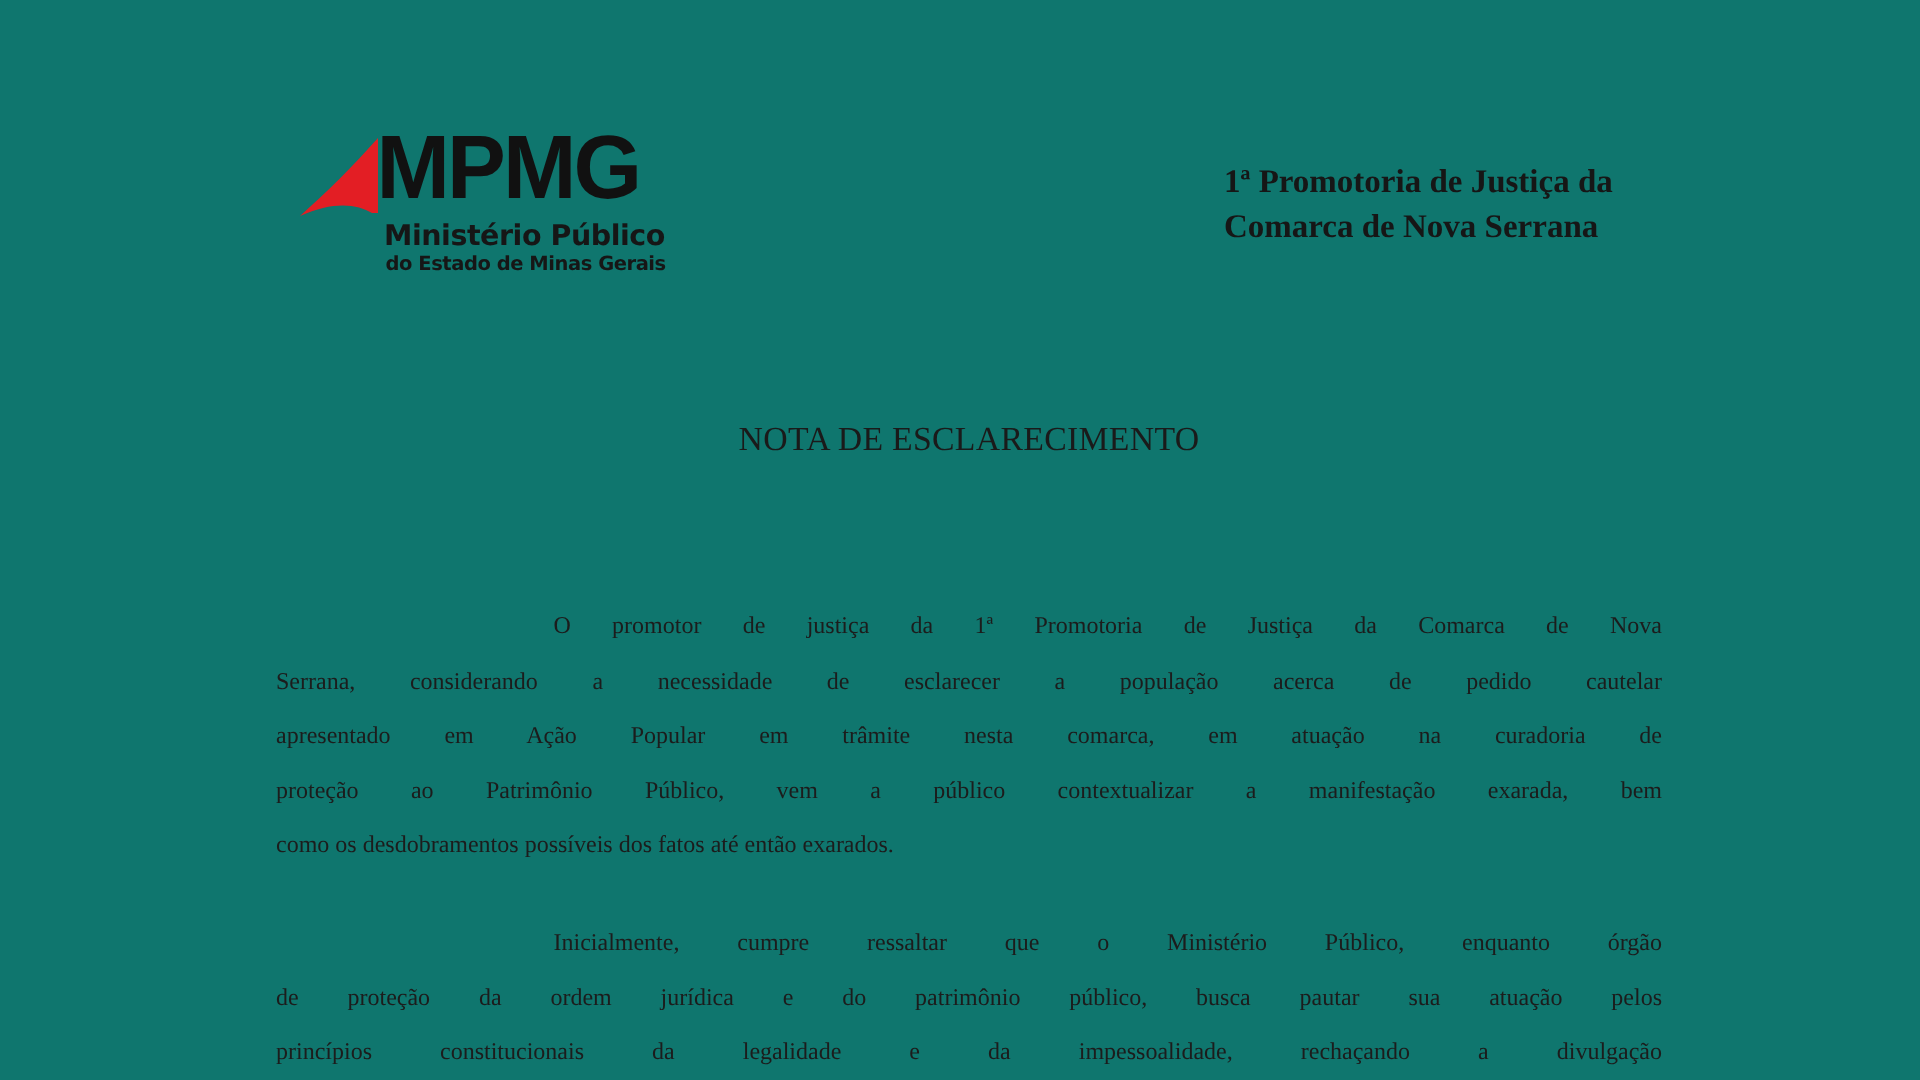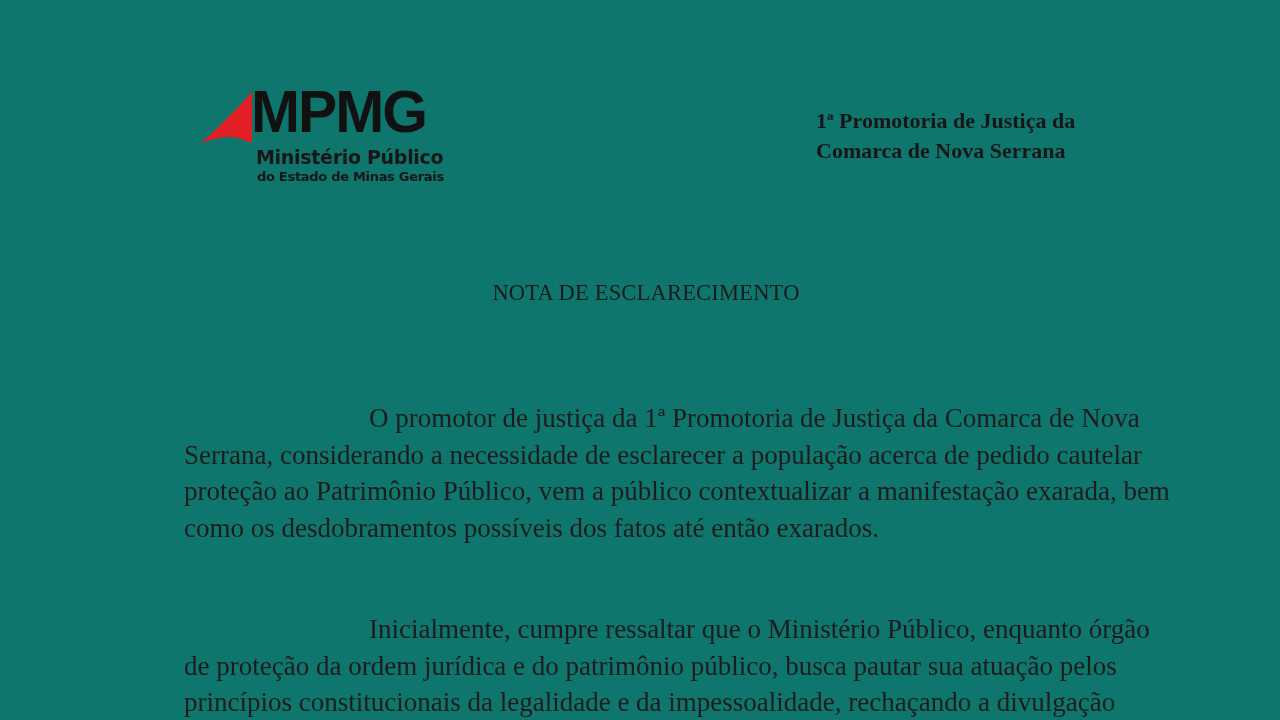--- a/index.html
+++ b/index.html
@@ -95,21 +95,21 @@
       font-size: 22.5px;
       line-height: 30px;
       color: #1a1a1a;
       letter-spacing: 0.2px;
     }
     
     .body-text {
       position: absolute;
       left: 184px;
       width: 924px;
-      font-size: 27px;
+      font-size: 16px;
       line-height: 36.5px;
       color: #1c1c1c;
     }
     .para-1 { position: absolute; top: 400px; left: 184px; width: 924px; }
     .para-2 { position: absolute; top: 611px; left: 184px; width: 924px; }
     .line {
       display: block;
       text-align: justify;
       text-align-last: justify;
       white-space: nowrap;
@@ -135,20 +135,21 @@
   <div class="office">
     <div>1ª Promotoria de Justiça da</div>
     <div>Comarca de Nova Serrana</div>
   </div>
 
   <div class="doc-title">NOTA DE ESCLARECIMENTO</div>
 
   <div class="body-text para-1">
     <span class="line indent">O promotor de justiça da 1ª Promotoria de Justiça da Comarca de Nova</span>
     <span class="line">Serrana, considerando a necessidade de esclarecer a população acerca de pedido cautelar</span>
+    <span class="line">apresentado em Ação Popular em trâmite nesta comarca, em atuação na curadoria de</span>
     <span class="line">proteção ao Patrimônio Público, vem a público contextualizar a manifestação exarada, bem</span>
     <span class="line last">como os desdobramentos possíveis dos fatos até então exarados.</span>
   </div>
 
   <div class="body-text para-2">
     <span class="line indent">Inicialmente, cumpre ressaltar que o Ministério Público, enquanto órgão</span>
     <span class="line">de proteção da ordem jurídica e do patrimônio público, busca pautar sua atuação pelos</span>
     <span class="line">princípios constitucionais da legalidade e da impessoalidade, rechaçando a divulgação</span>
   </div>
 

